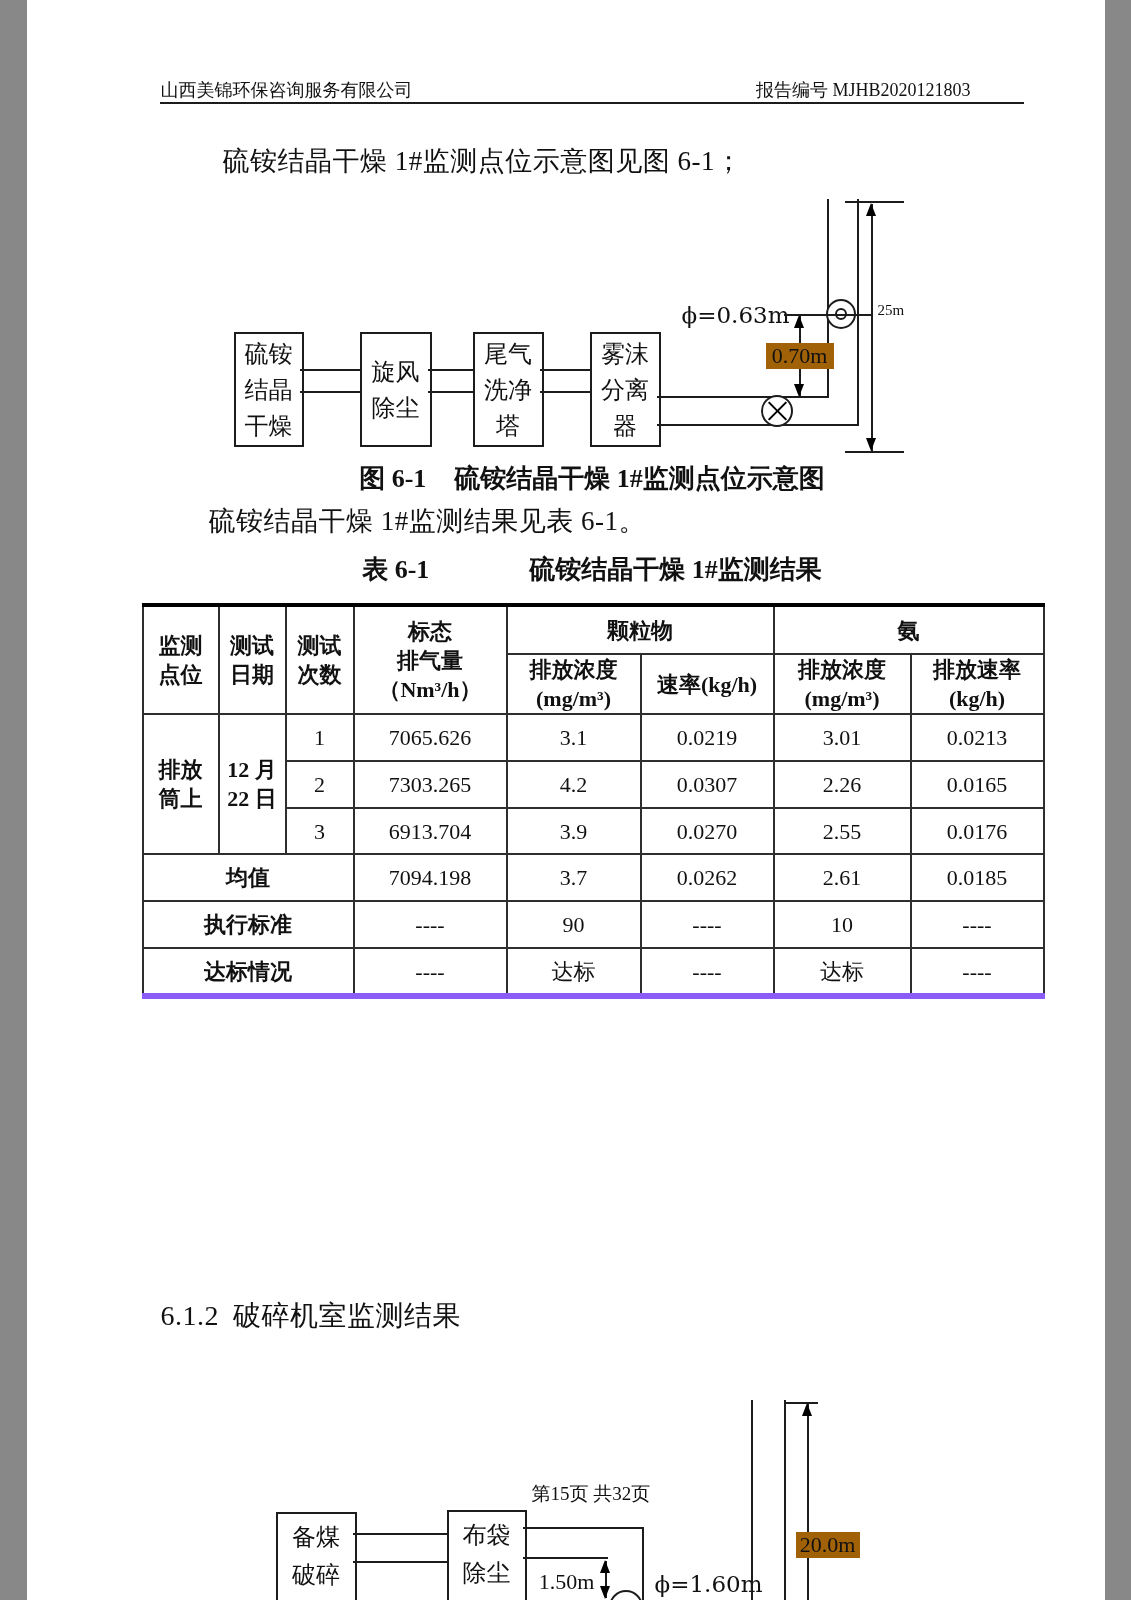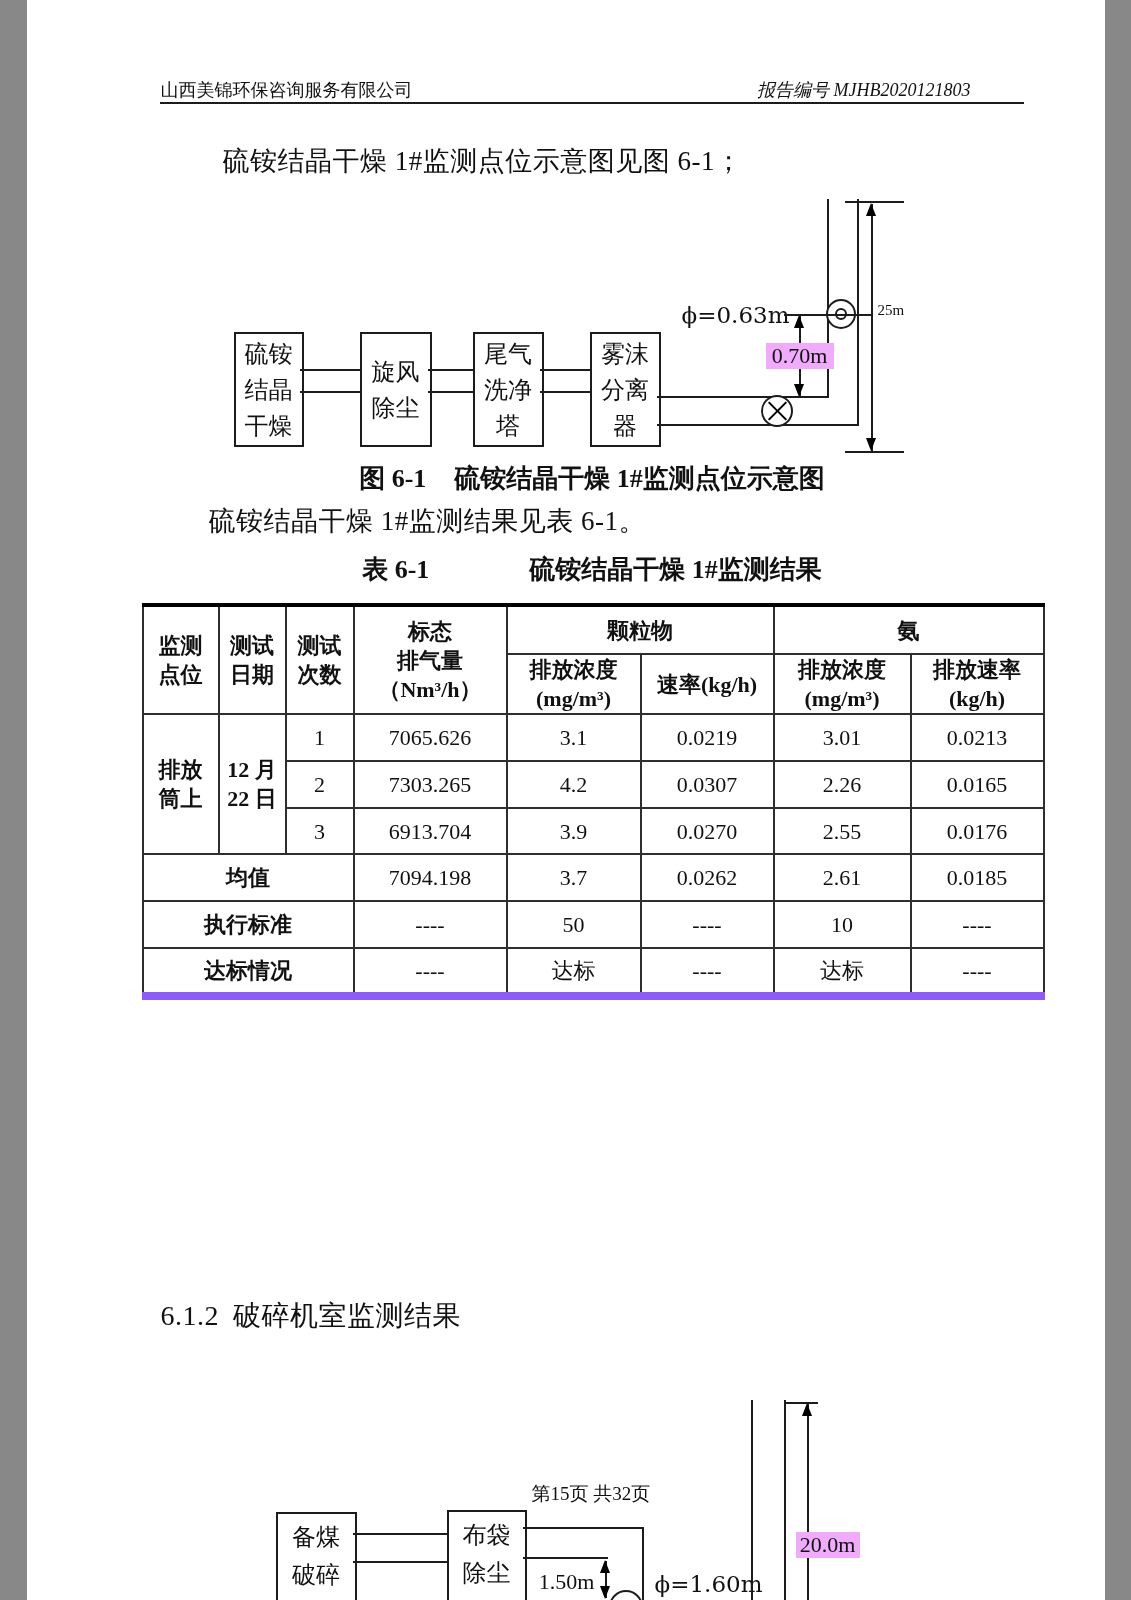--- a/index.html
+++ b/index.html
@@ -11,50 +11,50 @@
   .abs{position:absolute;}
   .hline{position:absolute;height:2px;background:#1c1c1c;}
   .vline{position:absolute;width:2px;background:#1c1c1c;}
   .fbox{
     position:absolute;border:2px solid #1c1c1c;background:#fff;
     display:flex;align-items:center;justify-content:center;text-align:center;
     font-size:24px;line-height:36px;white-space:pre-line;
   }
   .arrow-up{position:absolute;width:0;height:0;border-left:5px solid transparent;border-right:5px solid transparent;border-bottom:13px solid #000;}
   .arrow-down{position:absolute;width:0;height:0;border-left:5px solid transparent;border-right:5px solid transparent;border-top:13px solid #000;}
-  .dimlabel{position:absolute;font-size:22px;background:#f0abfc;text-align:center;z-index:2;}
+  .dimlabel{position:absolute;font-size:22px;background:#a16207;text-align:center;z-index:2;}
   .circle{position:absolute;border:2px solid #1c1c1c;border-radius:50%;box-sizing:border-box;}
   
   .hdr{position:absolute;top:78px;font-size:18px;}
   
   .para{position:absolute;font-size:27px;letter-spacing:0.5px;}
   .caption{position:absolute;left:115px;width:901px;text-align:center;font-weight:bold;font-size:26px;}
   
   table.rpt{
     position:absolute;left:115px;top:603px;width:901px;
     border-collapse:collapse;table-layout:fixed;
     font-size:22px;
   }
   table.rpt td{
     border:2px solid #2e2e2e;text-align:center;vertical-align:middle;
     padding:0;line-height:29px;white-space:pre-line;
   }
-  table.rpt{border-top:4px solid #000;border-bottom:8px solid #8b5cf6;border-radius:7px;}
+  table.rpt{border-top:4px solid #000;border-bottom:6px solid #8b5cf6;border-radius:7px;}
   table.rpt tr.top-row td{border-top:4px solid #000;}
   table.rpt tr.bottom-row td{border-bottom:4px solid #000;}
   .t-bold{font-weight:bold;}
   .fan-x{position:absolute;left:2px;width:25px;height:2px;background:#000;top:13px;}
 </style>
 </head>
 <body>
 
 <div id="page">
 
   <div class="hdr abs" style="left:134px;">山西美锦环保咨询服务有限公司</div>
-  <div class="hdr abs" style="right:134px;font-style:italic;">报告编号 MJHB2020121803</div>
+  <div class="hdr abs" style="right:134px;">报告编号 MJHB2020121803</div>
   <div class="hline" style="left:133px;top:102px;width:864px;"></div>
 
   <div class="para" style="left:196px;top:143px;">硫铵结晶干燥 1#监测点位示意图见图 6-1；</div>
 
   <div>
 
     <div class="fbox" style="left:207px;top:332px;width:66px;height:111px;">硫铵
 结晶
 干燥</div>
     <div class="fbox" style="left:333px;top:332px;width:68px;height:111px;">旋风
@@ -179,21 +179,21 @@
       <td colspan="3" class="t-bold">均值</td>
       <td>7094.198</td>
       <td>3.7</td>
       <td>0.0262</td>
       <td>2.61</td>
       <td>0.0185</td>
     </tr>
     <tr style="height:47px;">
       <td colspan="3" class="t-bold">执行标准</td>
       <td>----</td>
-      <td>50</td>
+      <td>90</td>
       <td>----</td>
       <td>10</td>
       <td>----</td>
     </tr>
     <tr class="bottom-row" style="height:48px;font-family:Liberation Serif, serif;">
       <td colspan="3" class="t-bold">达标情况</td>
       <td>----</td>
       <td>达标</td>
       <td>----</td>
       <td>达标</td>

